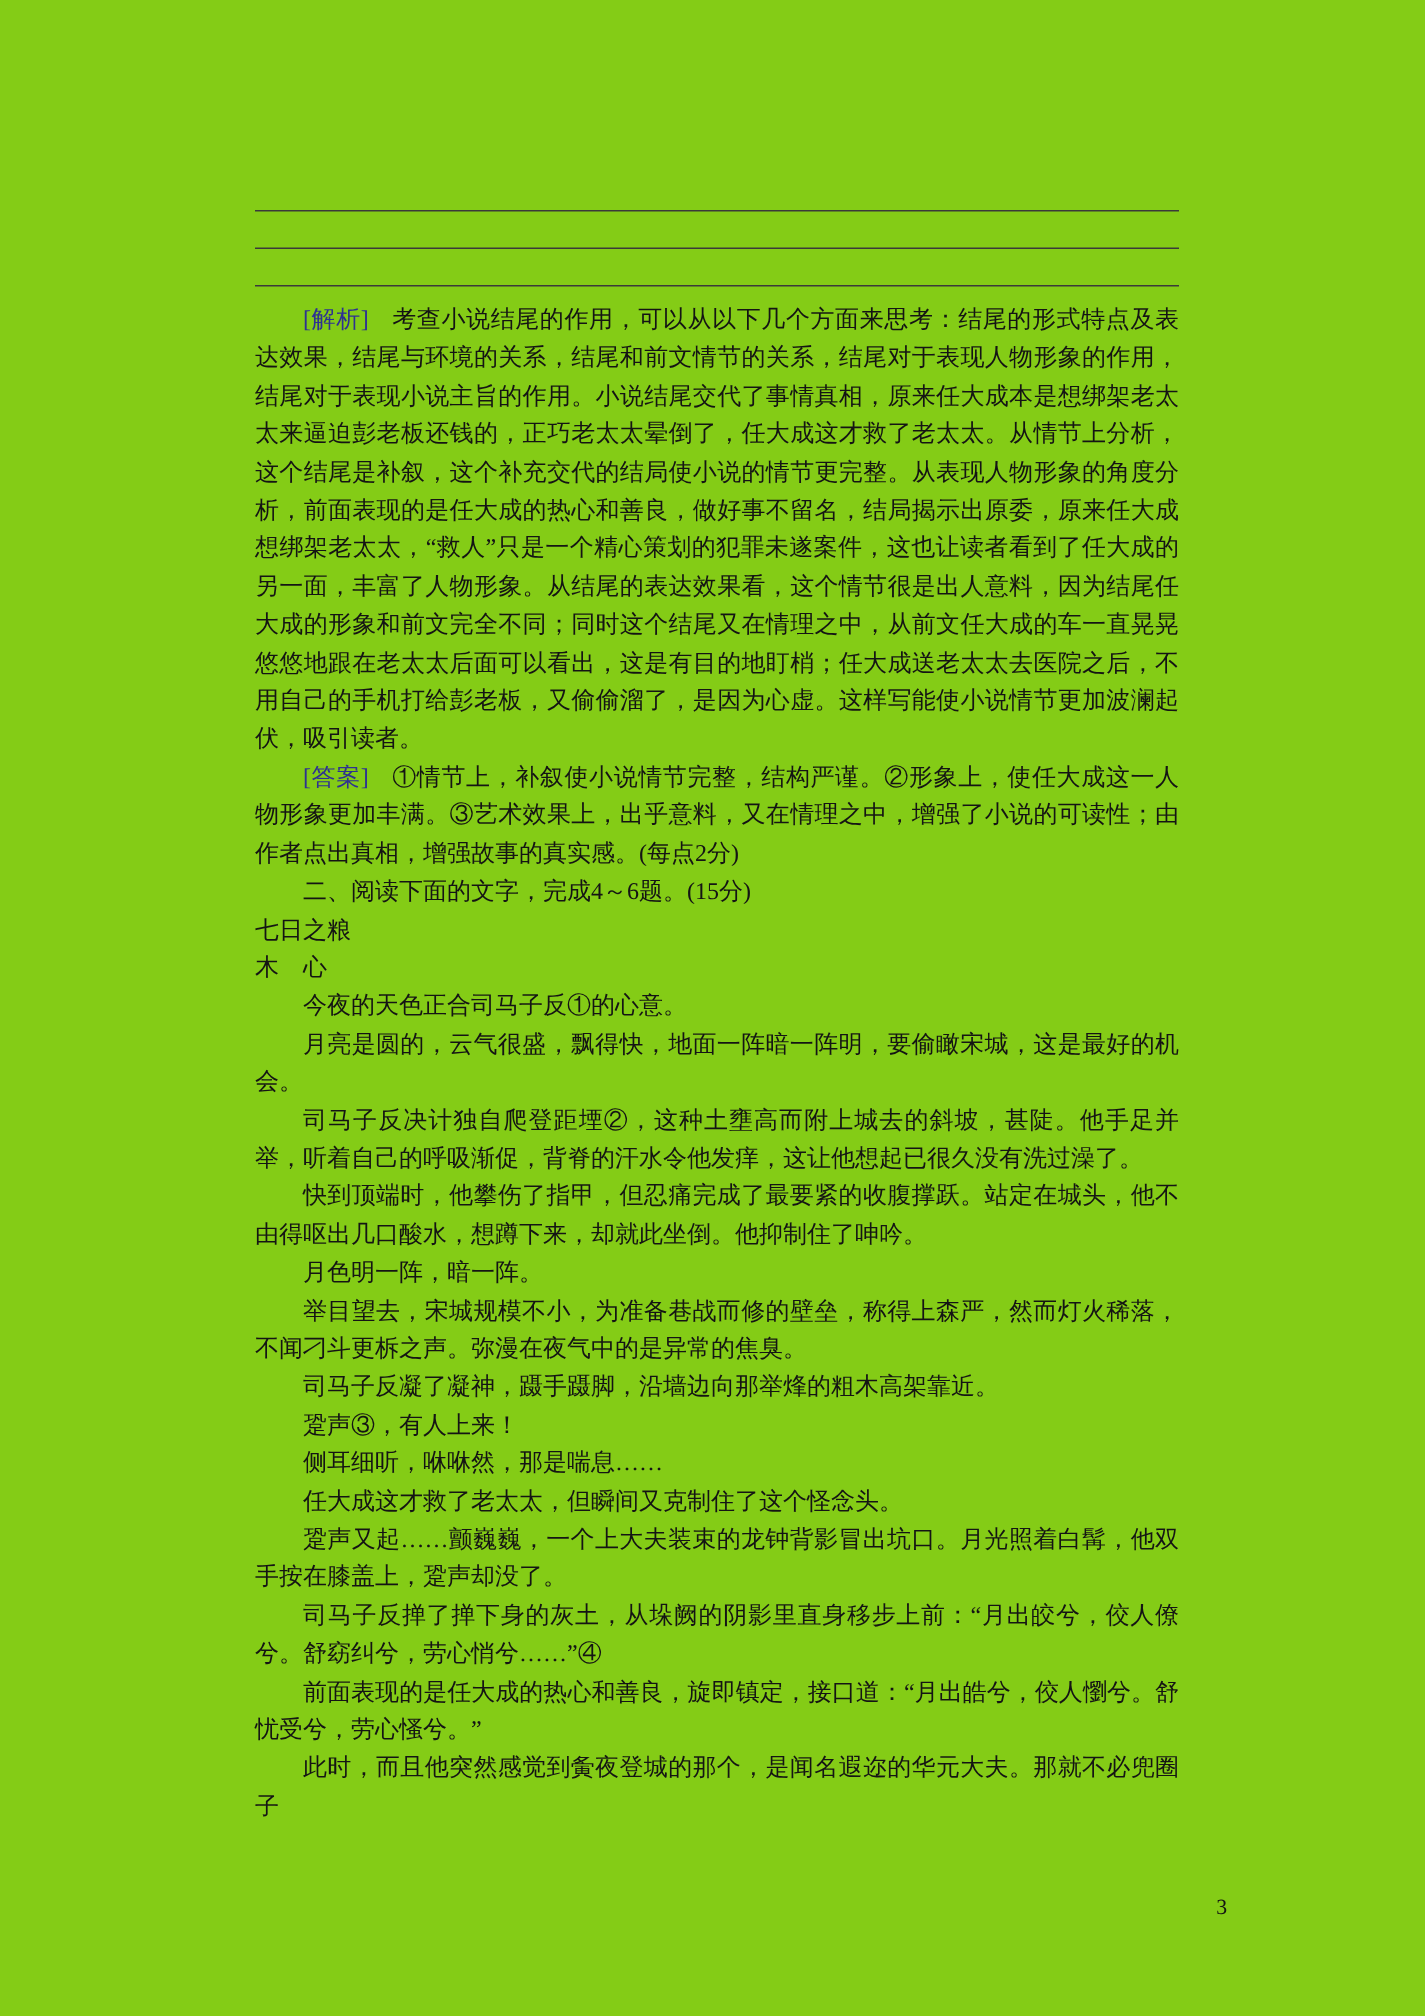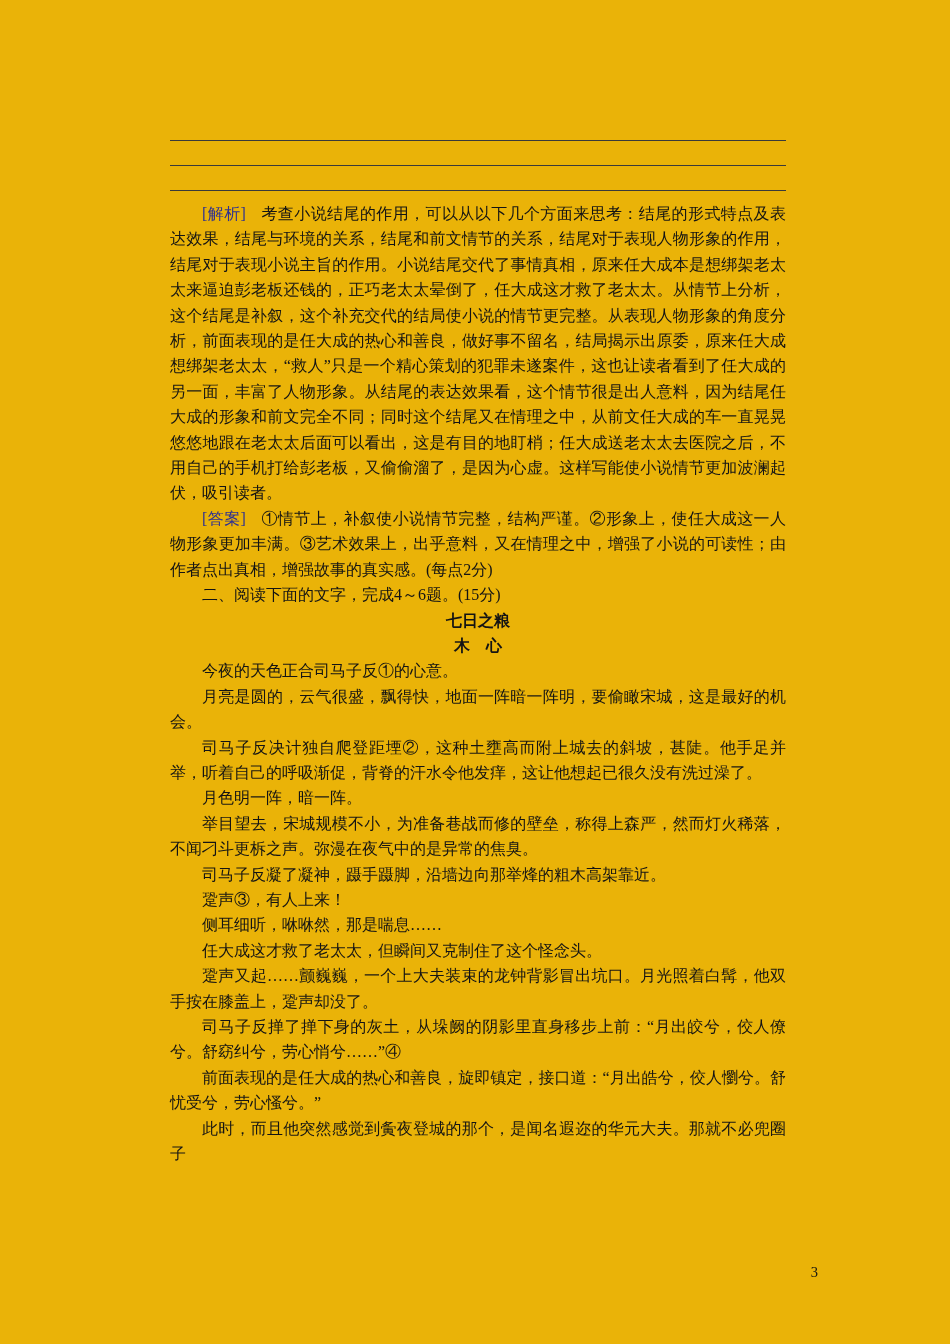--- a/index.html
+++ b/index.html
@@ -1,39 +1,39 @@
 <!DOCTYPE html>
 <html style="--accent: #2e3192;"><head>
 <meta charset="utf-8">
 <style>
   * { box-sizing: border-box; }
   html, body { margin: 0; padding: 0; background: #ffffff; }
   .page {
     position: relative;
     width: 950px;
     height: 1344px;
-    background: #eab308;
+    background: #84cc16;
     font-family: "Liberation Serif", "DejaVu Serif", serif;
     color: #141414;
     overflow: hidden;
   }
   .content {
     position: absolute;
     left: 170px;
     top: 116px;
     width: 616px;
     font-size: 16px;
     line-height: 25.4px;
     text-align: justify;
   }
   .answer-lines { margin-bottom: 10px; }
   .rule { height: 25px; border-bottom: 1px solid #3a3a3a; }
   p { margin: 0; text-indent: 2em; }
   .label { color: var(--accent, #2e3192); margin-right: 0.95em; }
-  .centered { text-align: center; text-indent: 0; font-weight: bold; }
+  .centered { text-align: left; text-indent: 0; }
   .page-number {
     position: absolute;
     right: 132px;
     top: 1264px;
     font-size: 14.5px;
     color: #141414;
   }
 </style>
 </head>
 <body>
@@ -52,20 +52,21 @@
     <p><span class="label">[答案]</span><span>①情节上，补叙使小说情节完整，结构严谨。②形象上，使任大成这一人物形象更加丰满。③艺术效果上，出乎意料，又在情理之中，增强了小说的可读性；由作者点出真相，增强故事的真实感。(每点2分)</span></p>
 
     <p>二、阅读下面的文字，完成4～6题。(15分)</p>
 
     <p class="centered">七日之粮</p>
     <p class="centered">木　心</p>
 
     <p>今夜的天色正合司马子反①的心意。</p>
     <p>月亮是圆的，云气很盛，飘得快，地面一阵暗一阵明，要偷瞰宋城，这是最好的机会。</p>
     <p>司马子反决计独自爬登距堙②，这种土壅高而附上城去的斜坡，甚陡。他手足并举，听着自己的呼吸渐促，背脊的汗水令他发痒，这让他想起已很久没有洗过澡了。</p>
+    <p>快到顶端时，他攀伤了指甲，但忍痛完成了最要紧的收腹撑跃。站定在城头，他不由得呕出几口酸水，想蹲下来，却就此坐倒。他抑制住了呻吟。</p>
     <p>月色明一阵，暗一阵。</p>
     <p>举目望去，宋城规模不小，为准备巷战而修的壁垒，称得上森严，然而灯火稀落，不闻刁斗更柝之声。弥漫在夜气中的是异常的焦臭。</p>
     <p>司马子反凝了凝神，蹑手蹑脚，沿墙边向那举烽的粗木高架靠近。</p>
     <p>跫声③，有人上来！</p>
     <p>侧耳细听，咻咻然，那是喘息……</p>
     <p>任大成这才救了老太太，但瞬间又克制住了这个怪念头。</p>
     <p>跫声又起……颤巍巍，一个上大夫装束的龙钟背影冒出坑口。月光照着白髯，他双手按在膝盖上，跫声却没了。</p>
     <p>司马子反掸了掸下身的灰土，从垛阙的阴影里直身移步上前：“月出皎兮，佼人僚兮。舒窈纠兮，劳心悄兮……”④</p>
     <p>前面表现的是任大成的热心和善良，旋即镇定，接口道：“月出皓兮，佼人懰兮。舒忧受兮，劳心慅兮。”</p>
     <p>此时，而且他突然感觉到夤夜登城的那个，是闻名遐迩的华元大夫。那就不必兜圈子</p>

